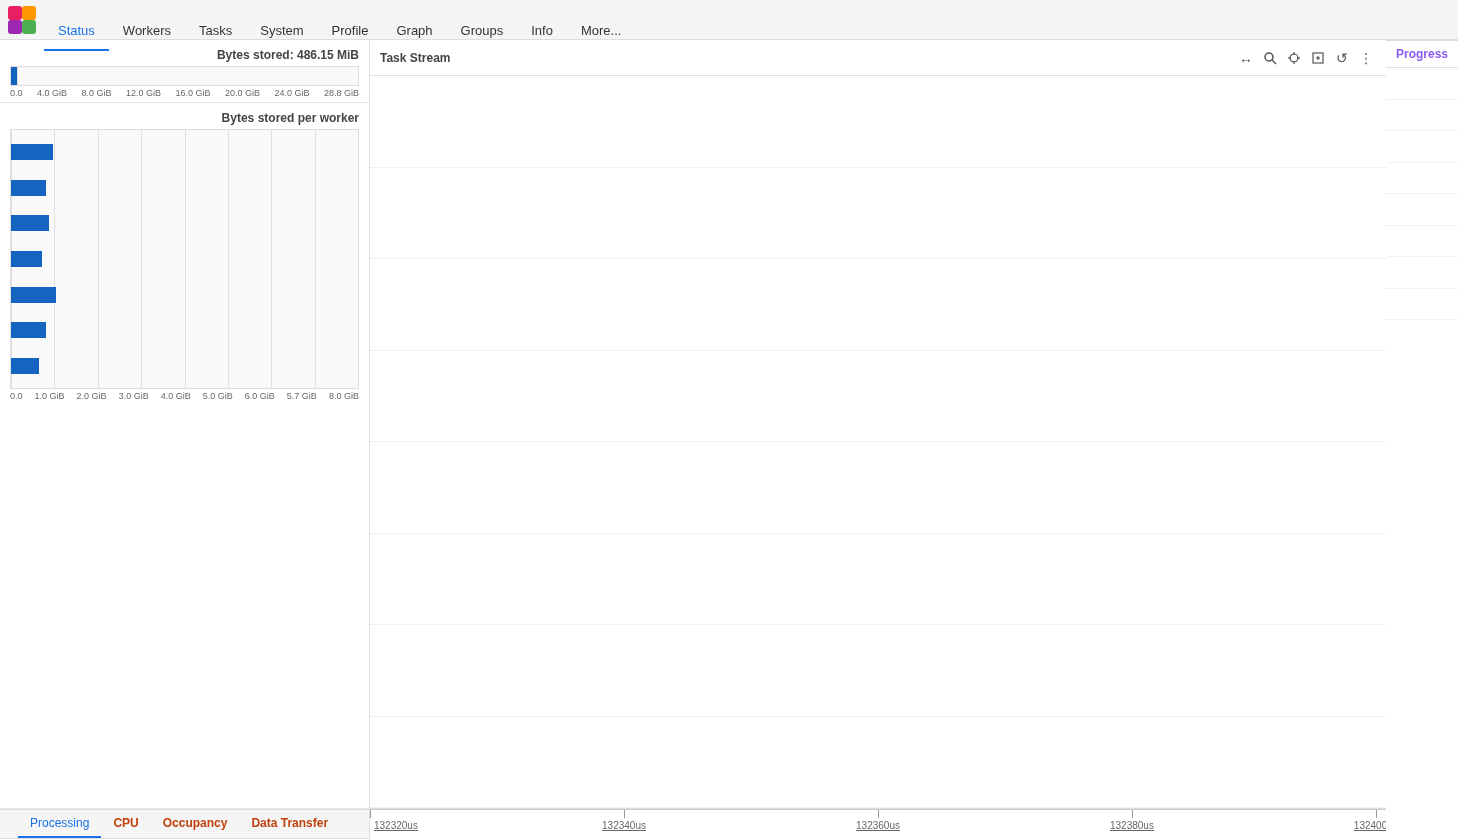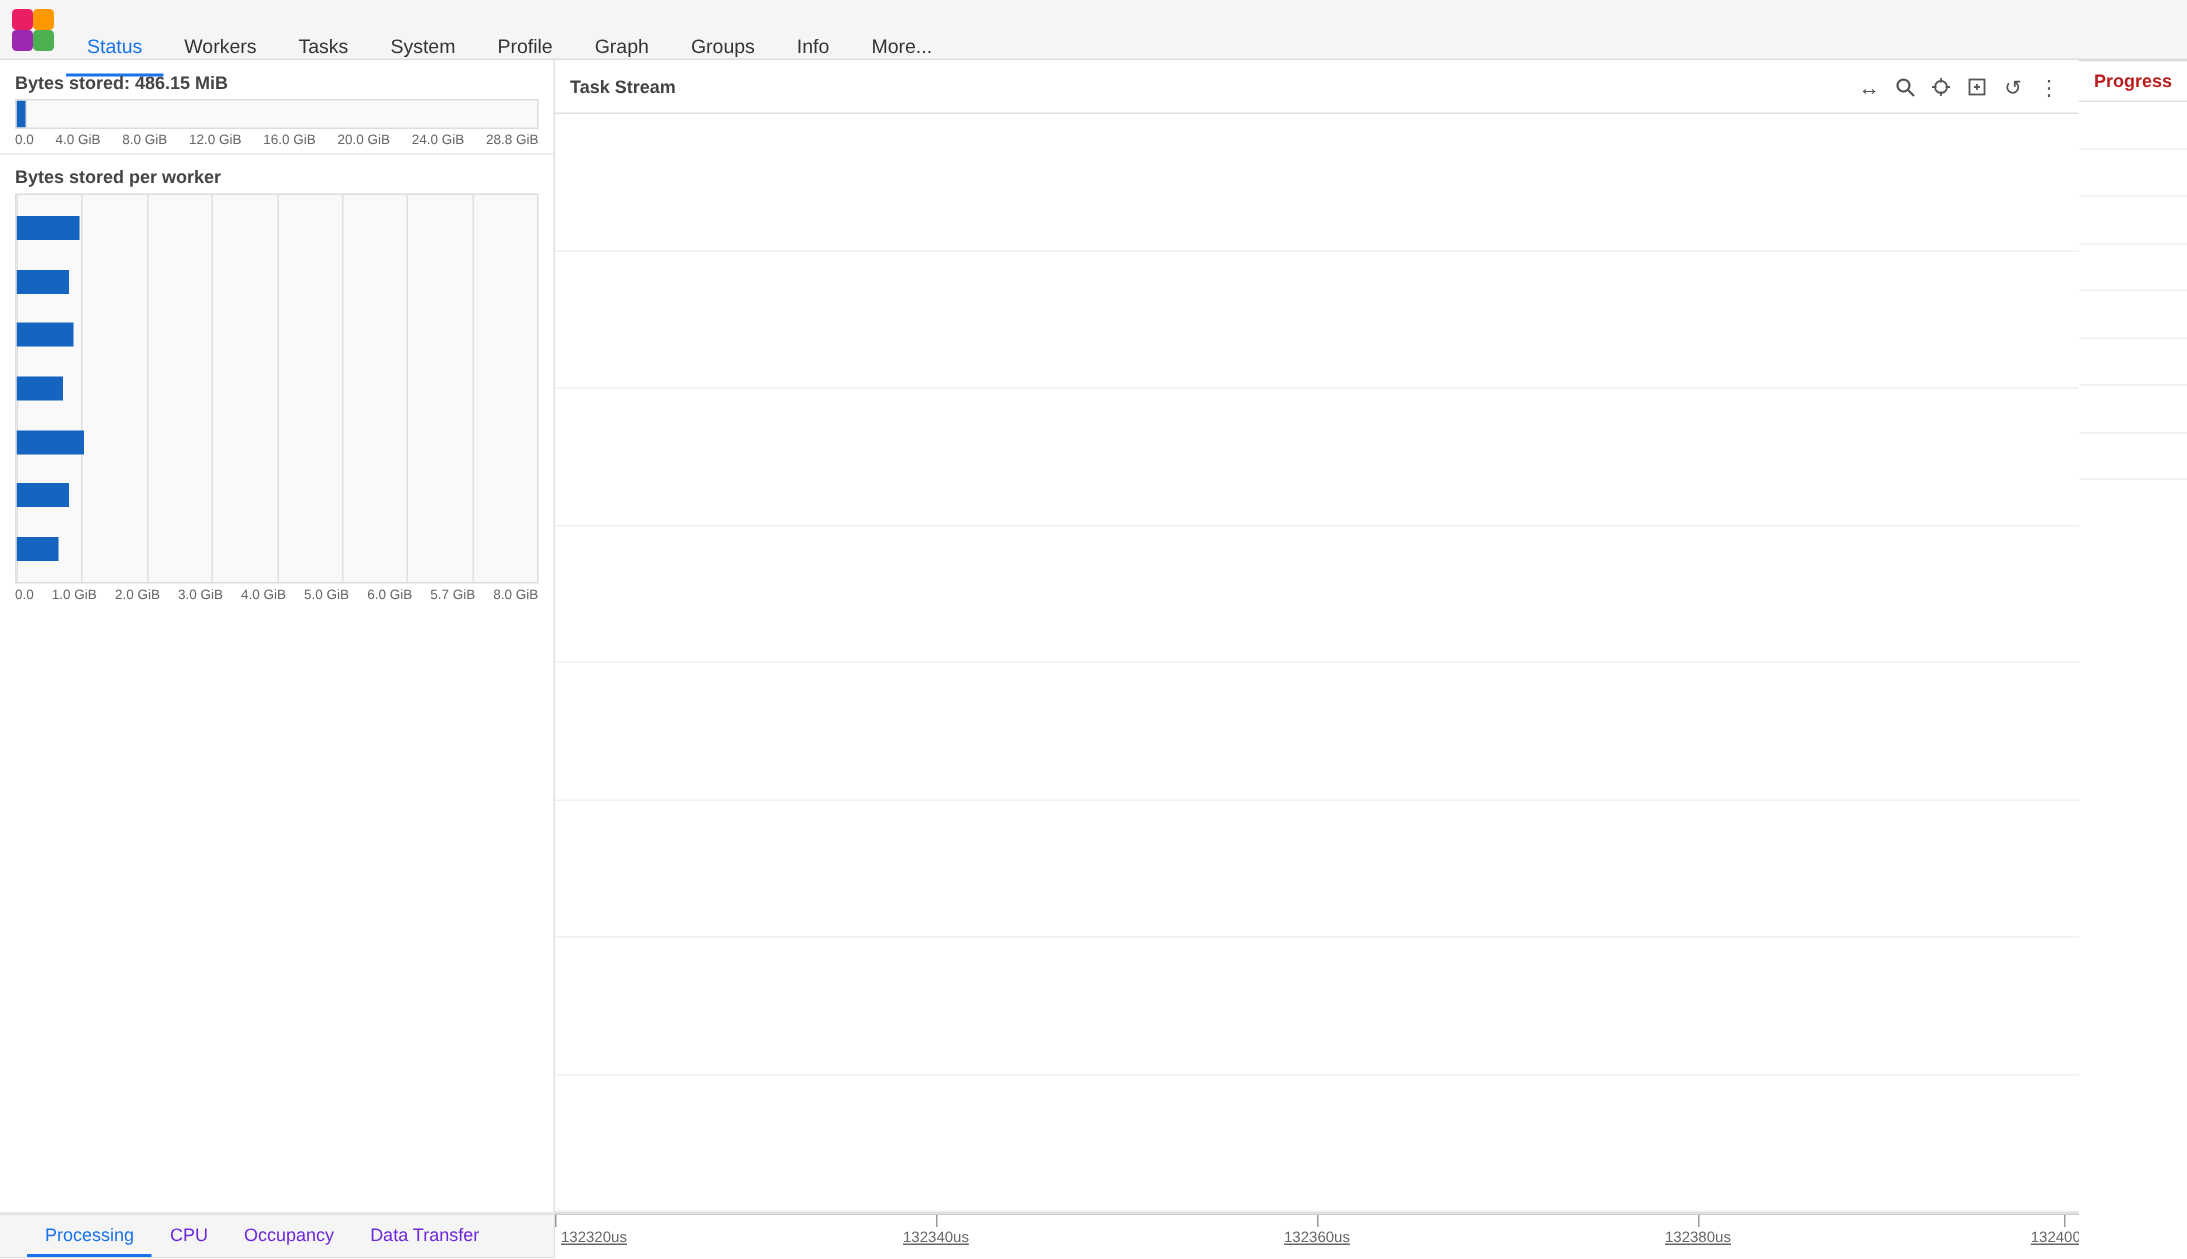--- a/index.html
+++ b/index.html
@@ -36,20 +36,21 @@
 
     
     .right-panel {
       flex: 1; display: flex; flex-direction: row; overflow: hidden;
     }
 
     
     .chart-section {
       padding: 8px 10px 4px 10px;
       border-bottom: 1px solid #e8e8e8;
+      text-align: right;
     }
     .chart-title {
       font-size: 12px; font-weight: 600; color: #444; margin-bottom: 4px;
     }
     .axis-labels {
       display: flex; justify-content: space-between;
       font-size: 9px; color: #666; margin-top: 2px;
     }
     .axis-label { font-size: 9px; color: #666; }
 
@@ -91,21 +92,21 @@
 
     
     .tabs-section {
       border-top: 1px solid #ddd; border-bottom: 1px solid #ddd;
     }
     .tabs-bar {
       display: flex; background: #f5f5f5; padding: 0 18px;
     }
     .tab-item {
       padding: 6px 12px; cursor: pointer; font-size: 12px;
-      border-bottom: 2px solid transparent; color: #6d28d9;
+      border-bottom: 2px solid transparent; color: #c2410c; font-weight: bold;
     }
     .tab-item.active {
       border-bottom: 2px solid #1a73e8; color: #1a73e8; font-weight: 500;
     }
 
     
     .tasks-chart-area {
       flex: 1; padding: 8px 10px 4px 10px;
     }
     .tasks-chart {
@@ -144,21 +145,21 @@
       display: flex; flex-direction: column;
       border-bottom: 1px solid #ddd;
     }
     .task-stream-rows {
       flex: 1; display: flex; flex-direction: column;
     }
     .task-row-line {
       flex: 1; border-bottom: 1px solid #f0f0f0;
     }
     .progress-header {
-      padding: 6px 10px; border-bottom: 1px solid #e0e0e0; font-size: 12px; font-weight: 600; color: #b91c1c;
+      padding: 6px 10px; border-bottom: 1px solid #e0e0e0; font-size: 12px; font-weight: 600; color: #8b5cf6;
     }
     .progress-content {
       flex: 1; background: #fff; position: relative;
     }
     .progress-grid {
       position: absolute; top: 0; left: 0; right: 0; bottom: 0;
       display: flex; flex-direction: column;
     }
     .progress-grid-row { flex: 1; border-bottom: 1px solid #f0f0f0; }
 

